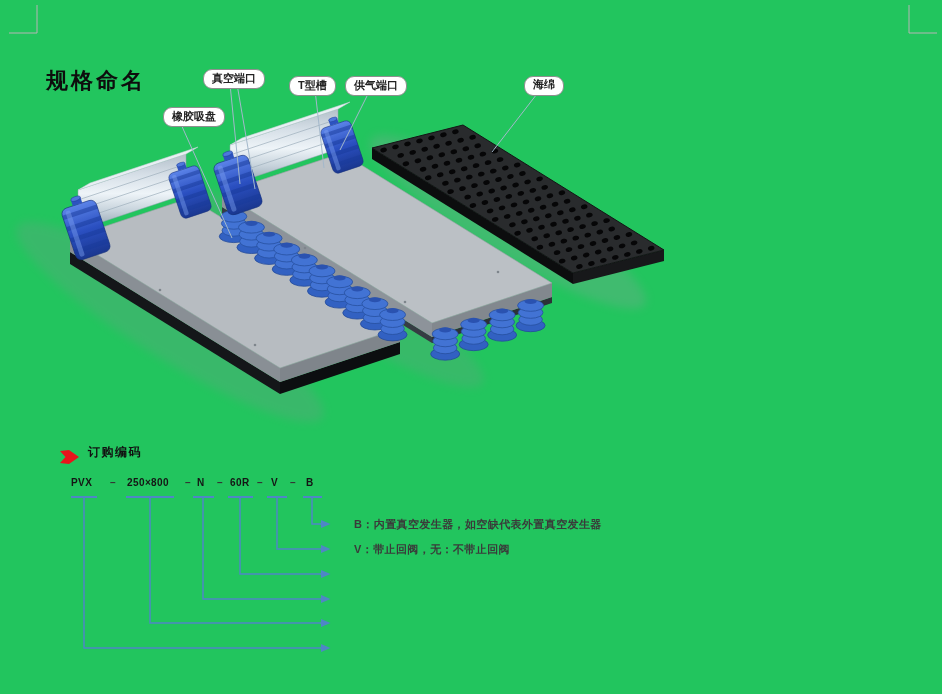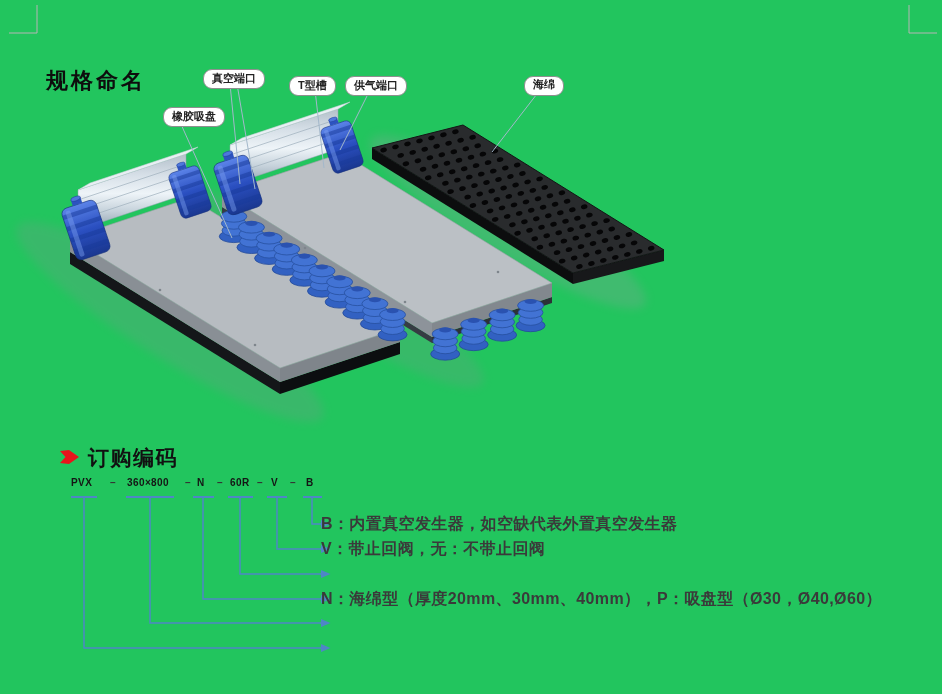--- a/index.html
+++ b/index.html
@@ -12,31 +12,31 @@
     position:absolute;left:46px;top:66px;
     font-family:"Liberation Serif",serif;font-weight:bold;font-size:22px;
     color:#0d0d0d;letter-spacing:3px;white-space:nowrap;
   }
   .callout{
     position:absolute;background:#fff;border:1px solid #8f8f8f;border-radius:9px;
     padding:2px 8px;font-size:11px;font-weight:600;color:#222;white-space:nowrap;
     line-height:1.25;
   }
   .ord-head{
-    position:absolute;left:88px;top:444px;font-size:21px;font-weight:bold;
+    position:absolute;left:88px;top:444px;font-size:12px;font-weight:bold;
     color:#111;letter-spacing:1.5px;white-space:nowrap;
   }
   .ord-bullet{position:absolute;left:60px;top:450px;width:20px;height:14px;}
   .code-part{
     position:absolute;top:477px;font-size:10px;font-weight:bold;color:#151515;
     white-space:nowrap;letter-spacing:.4px;
   }
   .code-dash{color:#333;}
   .expl{
-    position:absolute;left:321px;font-size:16px;font-weight:600;color:#3a3a3a;
+    position:absolute;left:354px;font-size:11px;font-weight:600;color:#3a3a3a;
     letter-spacing:.4px;white-space:nowrap;line-height:16px;
   }
 </style>
 </head>
 <body>
 
 <div class="page">
 
   <svg class="art" viewBox="0 0 942 694" xmlns="http://www.w3.org/2000/svg">
     <defs>
@@ -366,26 +366,25 @@
   <div class="callout" style="left:345px;top:76px;">供气端口</div>
   <div class="callout" style="left:524px;top:76px;font-family:Liberation Mono, monospace;">海绵</div>
 
   <svg class="ord-bullet" viewBox="0 0 20 14">
       <polygon points="0,1 9,0 19,7 9,14 0,13 5.5,7" fill="#e8151c"></polygon>
     </svg>
   <div class="ord-head">订购编码</div>
 
   <span class="code-part" style="left:71px;">PVX</span>
   <span class="code-part code-dash" style="left:110px;">–</span>
-  <span class="code-part" style="left:127px;">360×800</span>
+  <span class="code-part" style="left:127px;">250×800</span>
   <span class="code-part code-dash" style="left:185px;">–</span>
   <span class="code-part" style="left:197px;">N</span>
   <span class="code-part code-dash" style="left:217px;">–</span>
   <span class="code-part" style="left:230px;">60R</span>
   <span class="code-part code-dash" style="left:257px;">–</span>
   <span class="code-part" style="left:271px;">V</span>
   <span class="code-part code-dash" style="left:290px;">–</span>
   <span class="code-part" style="left:306px;">B</span>
 
   <div class="expl" style="top:516px;">B：内置真空发生器，如空缺代表外置真空发生器</div>
   <div class="expl" style="top:541px;">V：带止回阀，无：不带止回阀</div>
-  <div class="expl" style="top:591px;">N：海绵型（厚度20mm、30mm、40mm），P：吸盘型（Ø30，Ø40,Ø60）</div>
 </div>
 
 </body></html>

